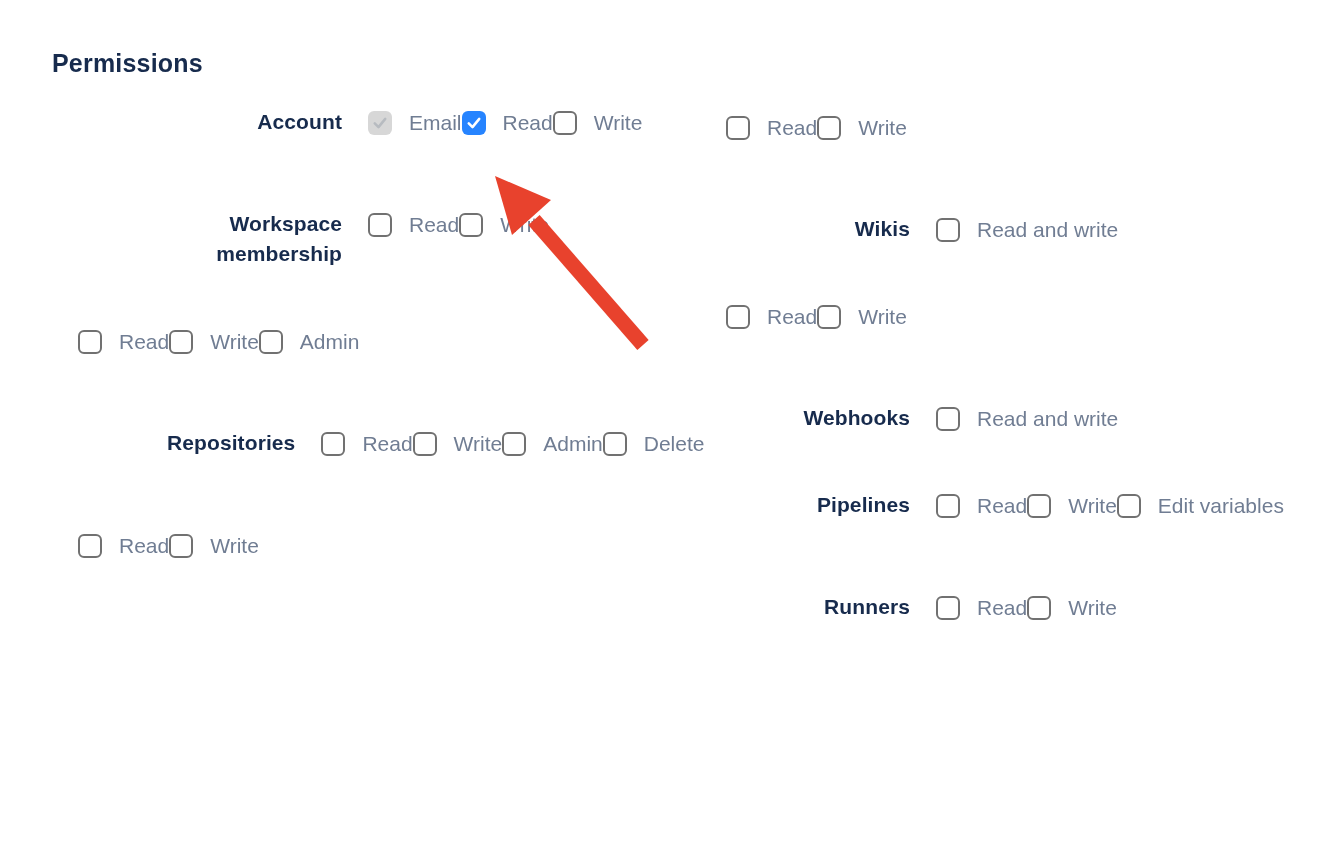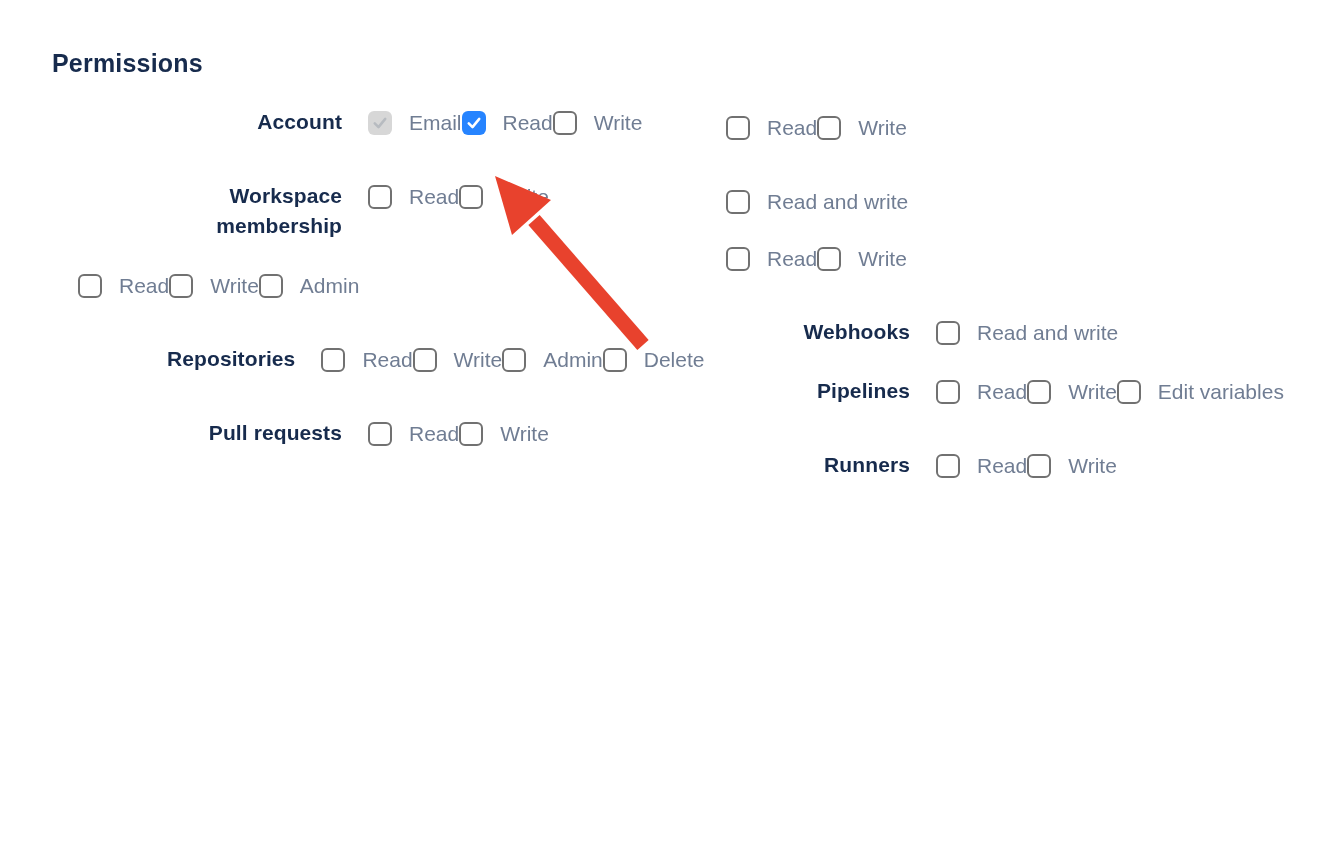--- a/index.html
+++ b/index.html
@@ -16,21 +16,21 @@
   }
   .page-title {
     font-size: 25px;
     font-weight: bold;
     color: #172B4D;
     line-height: 30px;
     margin-bottom: 32px;
     letter-spacing: 0.2px;
   }
   .perm-grid { display: flex; align-items: flex-start; }
-  .perm-col { display: flex; flex-direction: column; }
+  .perm-col { display: flex; flex-direction: column; gap: 28px; }
   .perm-col-left  { width: 648px; }
   .perm-col-right { flex: 1; padding-top: 5px; }
 
   .perm-group { display: flex; align-items: flex-start; margin-bottom: 32px; }
   .perm-group-label {
     font-size: 21px;
     font-weight: bold;
     color: #172B4D;
     text-align: right;
     line-height: 30px;
@@ -197,21 +197,20 @@
   <label class="perm-option">
     <span class="cb">
       
     </span>
     <span class="option-text">Delete</span>
   </label>
 </div>
   </div>
 
   <div class="perm-group">
-    <div class="perm-group-label">Pull requests</div>
     <div class="perm-options">
   <label class="perm-option">
     <span class="cb">
       
     </span>
     <span class="option-text">Read</span>
   </label>
 
   <label class="perm-option">
     <span class="cb">
@@ -235,20 +234,21 @@
   <label class="perm-option">
     <span class="cb">
       
     </span>
     <span class="option-text">Write</span>
   </label>
 </div>
   </div>
 
   <div class="perm-group">
+    <div class="perm-group-label">Wikis</div>
     <div class="perm-options">
   <label class="perm-option">
     <span class="cb">
       
     </span>
     <span class="option-text">Read and write</span>
   </label>
 </div>
   </div>
 

